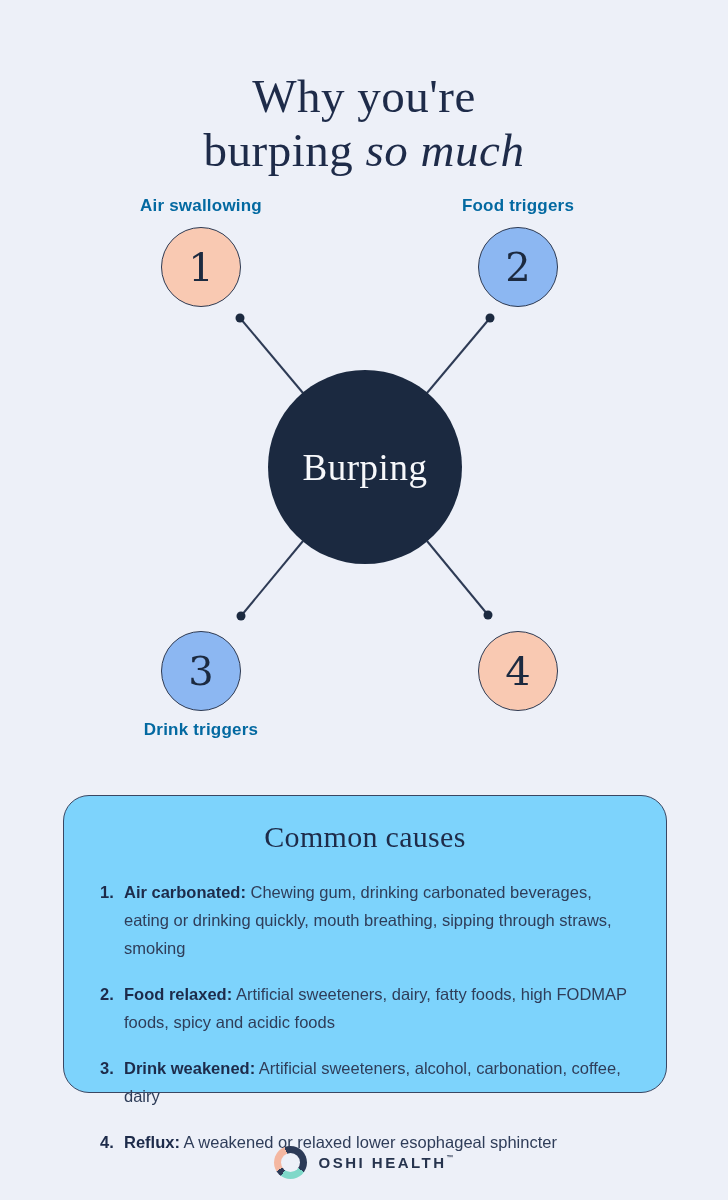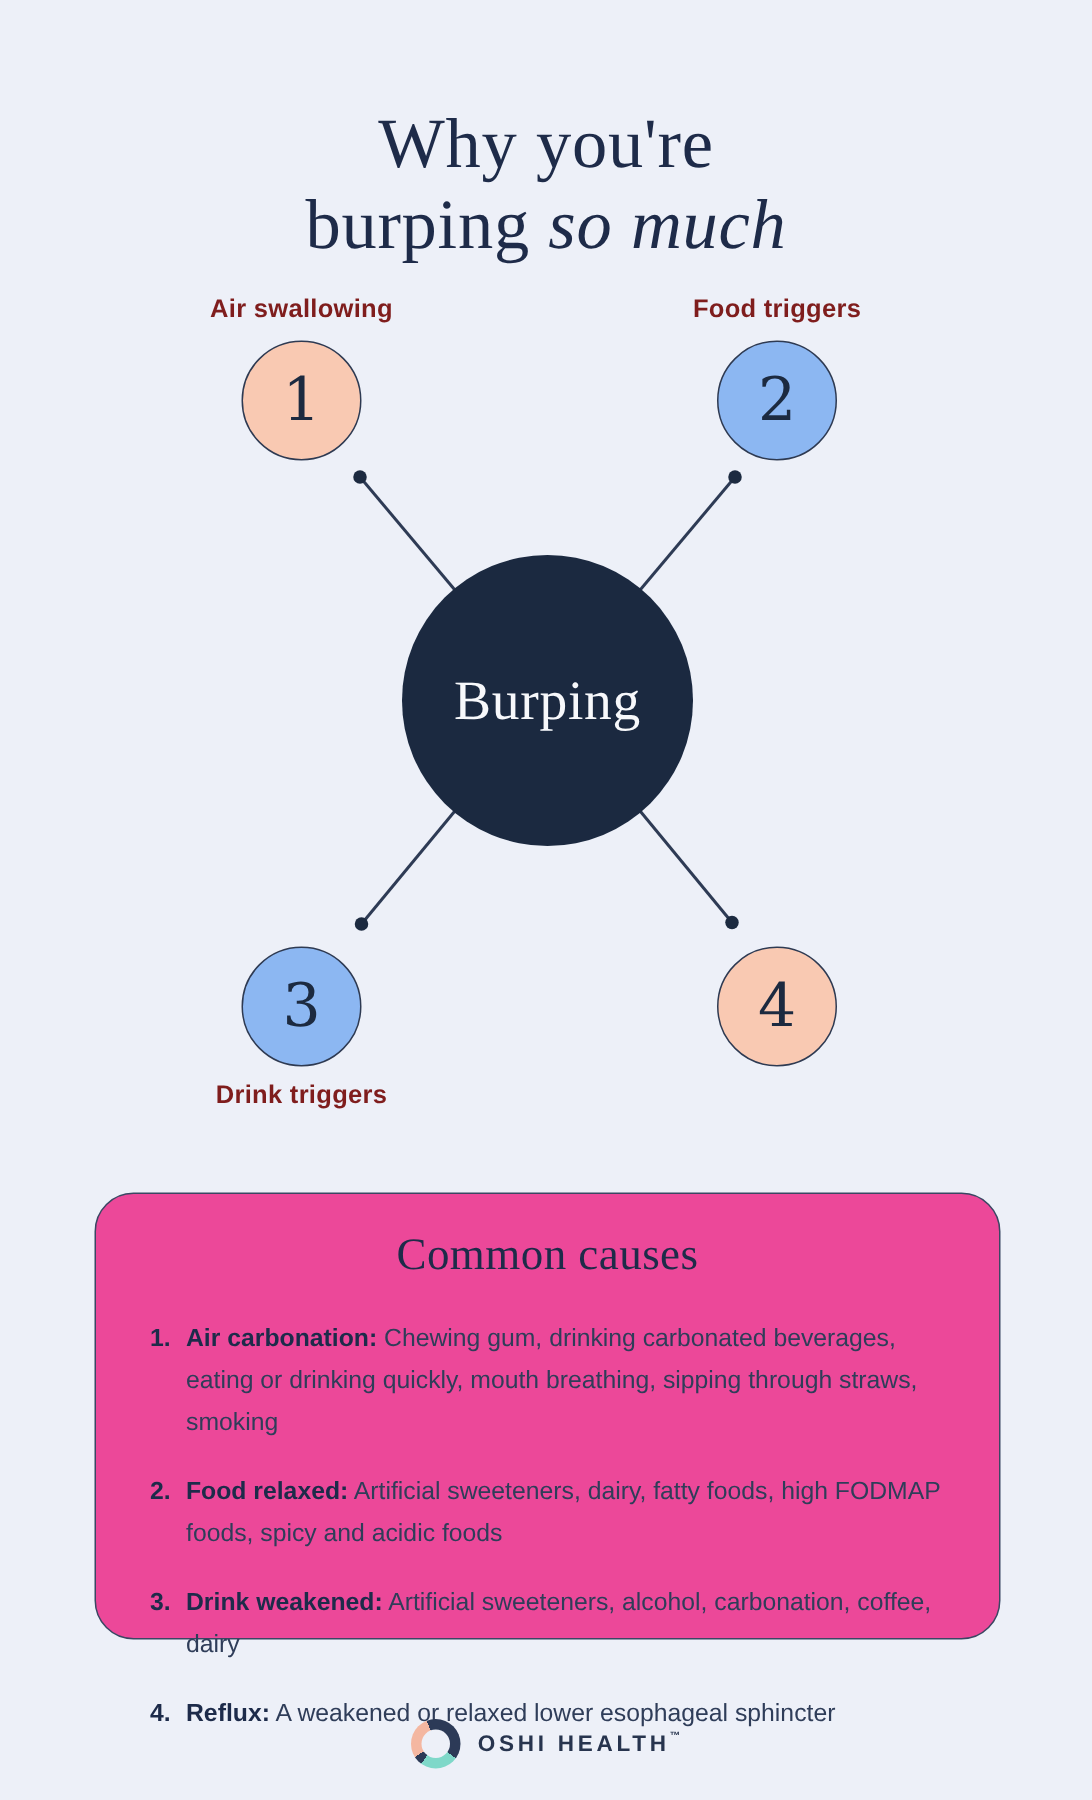--- a/index.html
+++ b/index.html
@@ -22,21 +22,21 @@
     color: #1e2b49;
     letter-spacing: 0.5px;
   }
   .title .italic { font-style: italic; }
 
   
   .node-label {
     position: absolute; width: 280px;
     text-align: center;
     font-size: 17px; font-weight: bold;
-    color: #7f1d1d; letter-spacing: 0.2px;
+    color: #0369a1; letter-spacing: 0.2px;
   }
   .label-tl { left: 61px;  top: 196px; }
   .label-tr { left: 378px; top: 196px; }
   .label-bl { left: 61px;  top: 720px; }
   .label-br { left: 378px; top: 720px; }
 
   
   .node-circle {
     position: absolute; width: 80px; height: 80px;
     border-radius: 50%;
@@ -70,21 +70,21 @@
     font-family: "Liberation Serif", serif;
     font-size: 37px; color: #f7f8fb;
     letter-spacing: 0.5px;
   }
 
   
   .card {
     position: absolute; left: 63px; top: 795px;
     width: 604px; height: 298px;
     box-sizing: border-box;
-    background: #ec4899;
+    background: #7dd3fc;
     border: 1px solid #3a4763;
     border-radius: 26px;
     padding: 24px 36px 0 36px;
   }
   .card-title {
     text-align: center;
     font-family: "Liberation Serif", serif;
     font-size: 30px; font-weight: 500;
     color: #1e2b49;
     margin: 0 0 24px 0;
@@ -165,21 +165,21 @@
 
   <div class="center-node">
     <span>Burping</span>
   </div>
 
   <div class="card">
     <h2 class="card-title">Common causes</h2>
 
     <div class="cause">
       <span class="cause-num">1.</span>
-      <span><span class="cause-lead">Air carbonation:</span> <span>Chewing gum, drinking carbonated beverages, eating or drinking quickly, mouth breathing, sipping through straws, smoking</span></span>
+      <span><span class="cause-lead">Air carbonated:</span> <span>Chewing gum, drinking carbonated beverages, eating or drinking quickly, mouth breathing, sipping through straws, smoking</span></span>
     </div>
 
     <div class="cause">
       <span class="cause-num">2.</span>
       <span><span class="cause-lead">Food relaxed:</span> <span>Artificial sweeteners, dairy, fatty foods, high FODMAP foods, spicy and acidic foods</span></span>
     </div>
 
     <div class="cause">
       <span class="cause-num">3.</span>
       <span><span class="cause-lead">Drink weakened:</span> <span>Artificial sweeteners, alcohol, carbonation, coffee, dairy</span></span>

